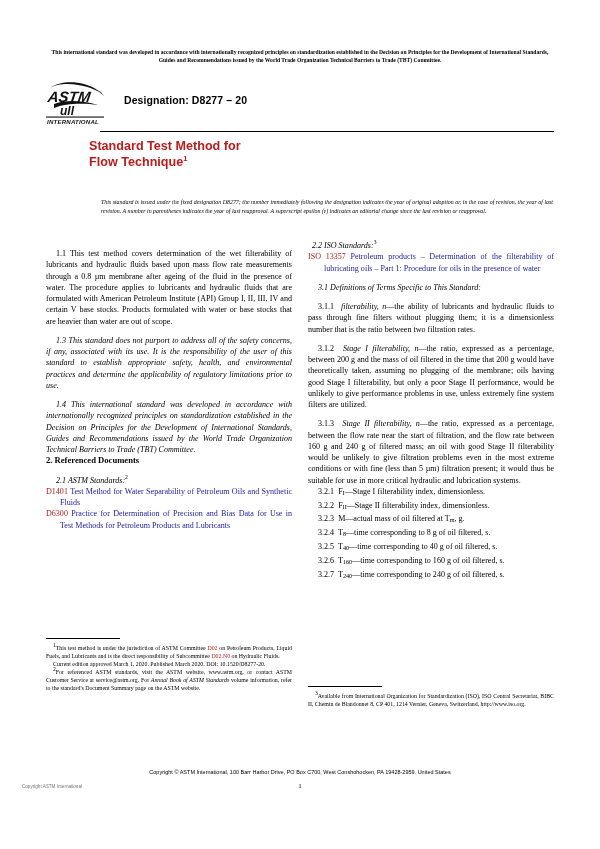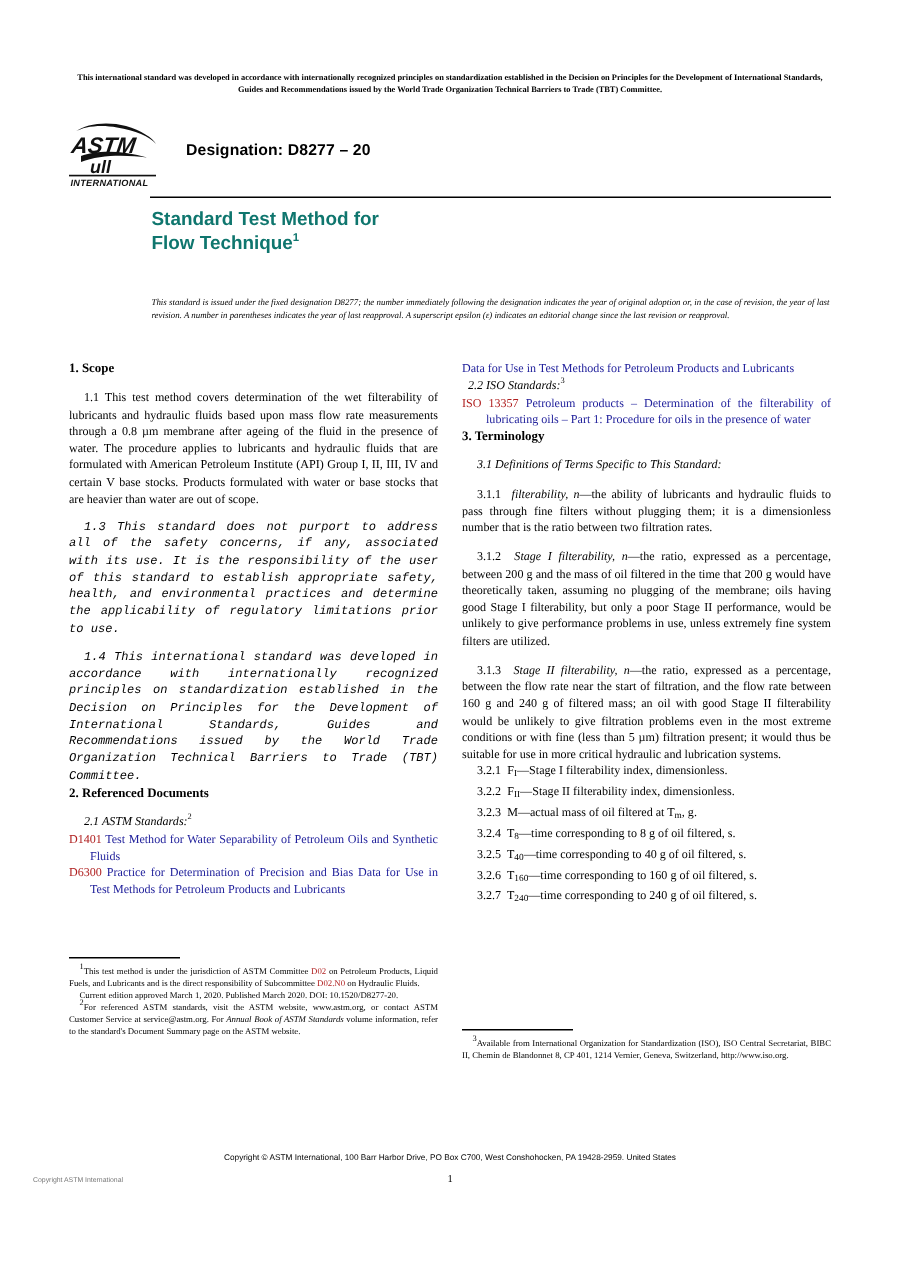--- a/index.html
+++ b/index.html
@@ -68,28 +68,28 @@
     left: 100px;
     top: 131px;
     width: 454px;
     height: 0;
     border-top: 0.8px solid #000;
   }
 
   
   .title-block {
     position: absolute;
-    left: 101px;
+    left: 89px;
     top: 138px;
     width: 455px;
     font-family: "Liberation Sans", sans-serif;
     font-weight: bold;
     font-size: 12.6px;
     line-height: 16.4px;
-    color: #0f766e;
+    color: #b91c1c;
   }
   .title-block sup {
     font-size: 7.6px;
     vertical-align: super;
     line-height: 0;
   }
 
   .std-note {
     position: absolute;
     left: 101px;
@@ -126,21 +126,21 @@
   }
   .sect-spacer-before { margin-top: 9.5px; }
 
   p.para {
     margin: 0;
     padding: 0;
     text-indent: 10px;
     text-align: justify;
   }
   p.para.gap { margin-top: 8px; }
-  p.ital { font-style: italic; font-family: Liberation Mono, monospace; }
+  p.ital { font-style: italic; }
   p.noindent { text-indent: 0; }
 
   
   p.ref {
     margin: 0;
     padding: 0 0 0 14px;
     text-indent: -14px;
     text-align: justify;
   }
   p.ref.iso {
@@ -242,46 +242,43 @@
 
   <div class="title-block">
     <div>Standard Test Method for</div>
     <div><span>Flow Technique</span><sup>1</sup></div>
   </div>
 
   <div class="std-note">This standard is issued under the fixed designation D8277; the number immediately following the designation indicates the year of original adoption or, in the case of revision, the year of last revision. A number in parentheses indicates the year of last reapproval. A superscript epsilon (ε) indicates an editorial change since the last revision or reapproval.</div>
 
   <div class="col col-left">
 
-    <h2 class="sect">1.  Scope</h2>
     <p class="para gap">1.1  This test method covers determination of the wet filterability of lubricants and hydraulic fluids based upon mass flow rate measurements through a 0.8 µm membrane after ageing of the fluid in the presence of water. The procedure applies to lubricants and hydraulic fluids that are formulated with American Petroleum Institute (API) Group I, II, III, IV and certain V base stocks. Products formulated with water or base stocks that are heavier than water are out of scope.</p>
     <p class="para gap ital">1.3  This standard does not purport to address all of the safety concerns, if any, associated with its use. It is the responsibility of the user of this standard to establish appropriate safety, health, and environmental practices and determine the applicability of regulatory limitations prior to use.</p>
     <p class="para gap ital">1.4  This international standard was developed in accordance with internationally recognized principles on standardization established in the Decision on Principles for the Development of International Standards, Guides and Recommendations issued by the World Trade Organization Technical Barriers to Trade (TBT) Committee.</p>
 
     <h2 class="sect sect-spacer-before">2.  Referenced Documents</h2>
 
     <p class="para gap"><i>2.1  ASTM Standards:</i><sup class="fn">2</sup></p>
 
 
     <p class="ref"><span class="lnk">D1401</span> <span class="lnk-blue">Test Method for Water Separability of Petroleum Oils and Synthetic Fluids</span></p>
 
 
     <p class="ref"><span class="lnk">D6300</span> <span class="lnk-blue">Practice for Determination of Precision and Bias Data for Use in Test Methods for Petroleum Products and Lubricants</span></p>
 
   </div>
 
   <div class="col col-right">
 
-    <p class="ref"><span class="lnk-blue">Data for Use in Test Methods for Petroleum Products and Lubricants</span></p>
 
     <p class="para noindent" style="text-indent:4px;"><i>2.2  ISO Standards:</i><sup class="fn">3</sup></p>
 
     <p class="ref iso"><span class="lnk">ISO 13357</span> <span class="lnk-blue">Petroleum products – Determination of the filterability of lubricating oils – Part 1: Procedure for oils in the presence of water</span></p>
 
-    <h2 class="sect sect-spacer-before">3.  Terminology</h2>
 
     <p class="para gap"><i>3.1  Definitions of Terms Specific to This Standard:</i></p>
 
     <p class="para gap"><span>3.1.1</span>&nbsp; <i>filterability, n</i><span>—the ability of lubricants and hydraulic fluids to pass through fine filters without plugging them; it is a dimensionless number that is the ratio between two filtration rates.</span></p>
 
     <p class="para gap"><span>3.1.2</span>&nbsp; <i>Stage I filterability, n</i><span>—the ratio, expressed as a percentage, between 200 g and the mass of oil filtered in the time that 200 g would have theoretically taken, assuming no plugging of the membrane; oils having good Stage I filterability, but only a poor Stage II performance, would be unlikely to give performance problems in use, unless extremely fine system filters are utilized.</span></p>
 
     <p class="para gap"><span>3.1.3</span>&nbsp; <i>Stage II filterability, n</i><span>—the ratio, expressed as a percentage, between the flow rate near the start of filtration, and the flow rate between 160 g and 240 g of filtered mass; an oil with good Stage II filterability would be unlikely to give filtration problems even in the most extreme conditions or with fine (less than 5  µm) filtration present; it would thus be suitable for use in more critical hydraulic and lubrication systems.</span></p>
 
 

